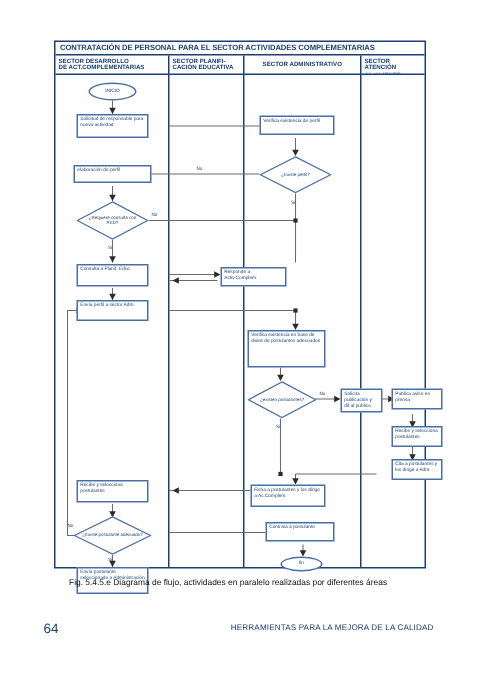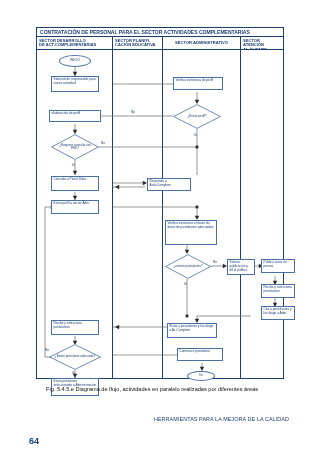--- a/index.html
+++ b/index.html
@@ -66,22 +66,22 @@
     position:absolute;color:#1b3f73;font-size:3.1px;line-height:3.4px;
     white-space:nowrap;
   }
 
   
   .caption{
     position:absolute;left:46px;top:386px;width:265px;
     color:#111;font-size:5.6px;line-height:7px;white-space:nowrap;
   }
   .pagenum{
-    position:absolute;left:29px;top:436px;
-    color:#1b3f73;font-weight:bold;font-size:9px;line-height:11px;
+    position:absolute;left:29px;top:414px;
+    color:#1b3f73;font-weight:normal;font-size:9px;line-height:11px;
   }
   .footer-right{
     position:absolute;right:31px;top:416px;
     color:#1b3f73;font-size:5.4px;line-height:7px;
     letter-spacing:0.1px;white-space:nowrap;
   }
 </style>
 </head>
 <body>
 

